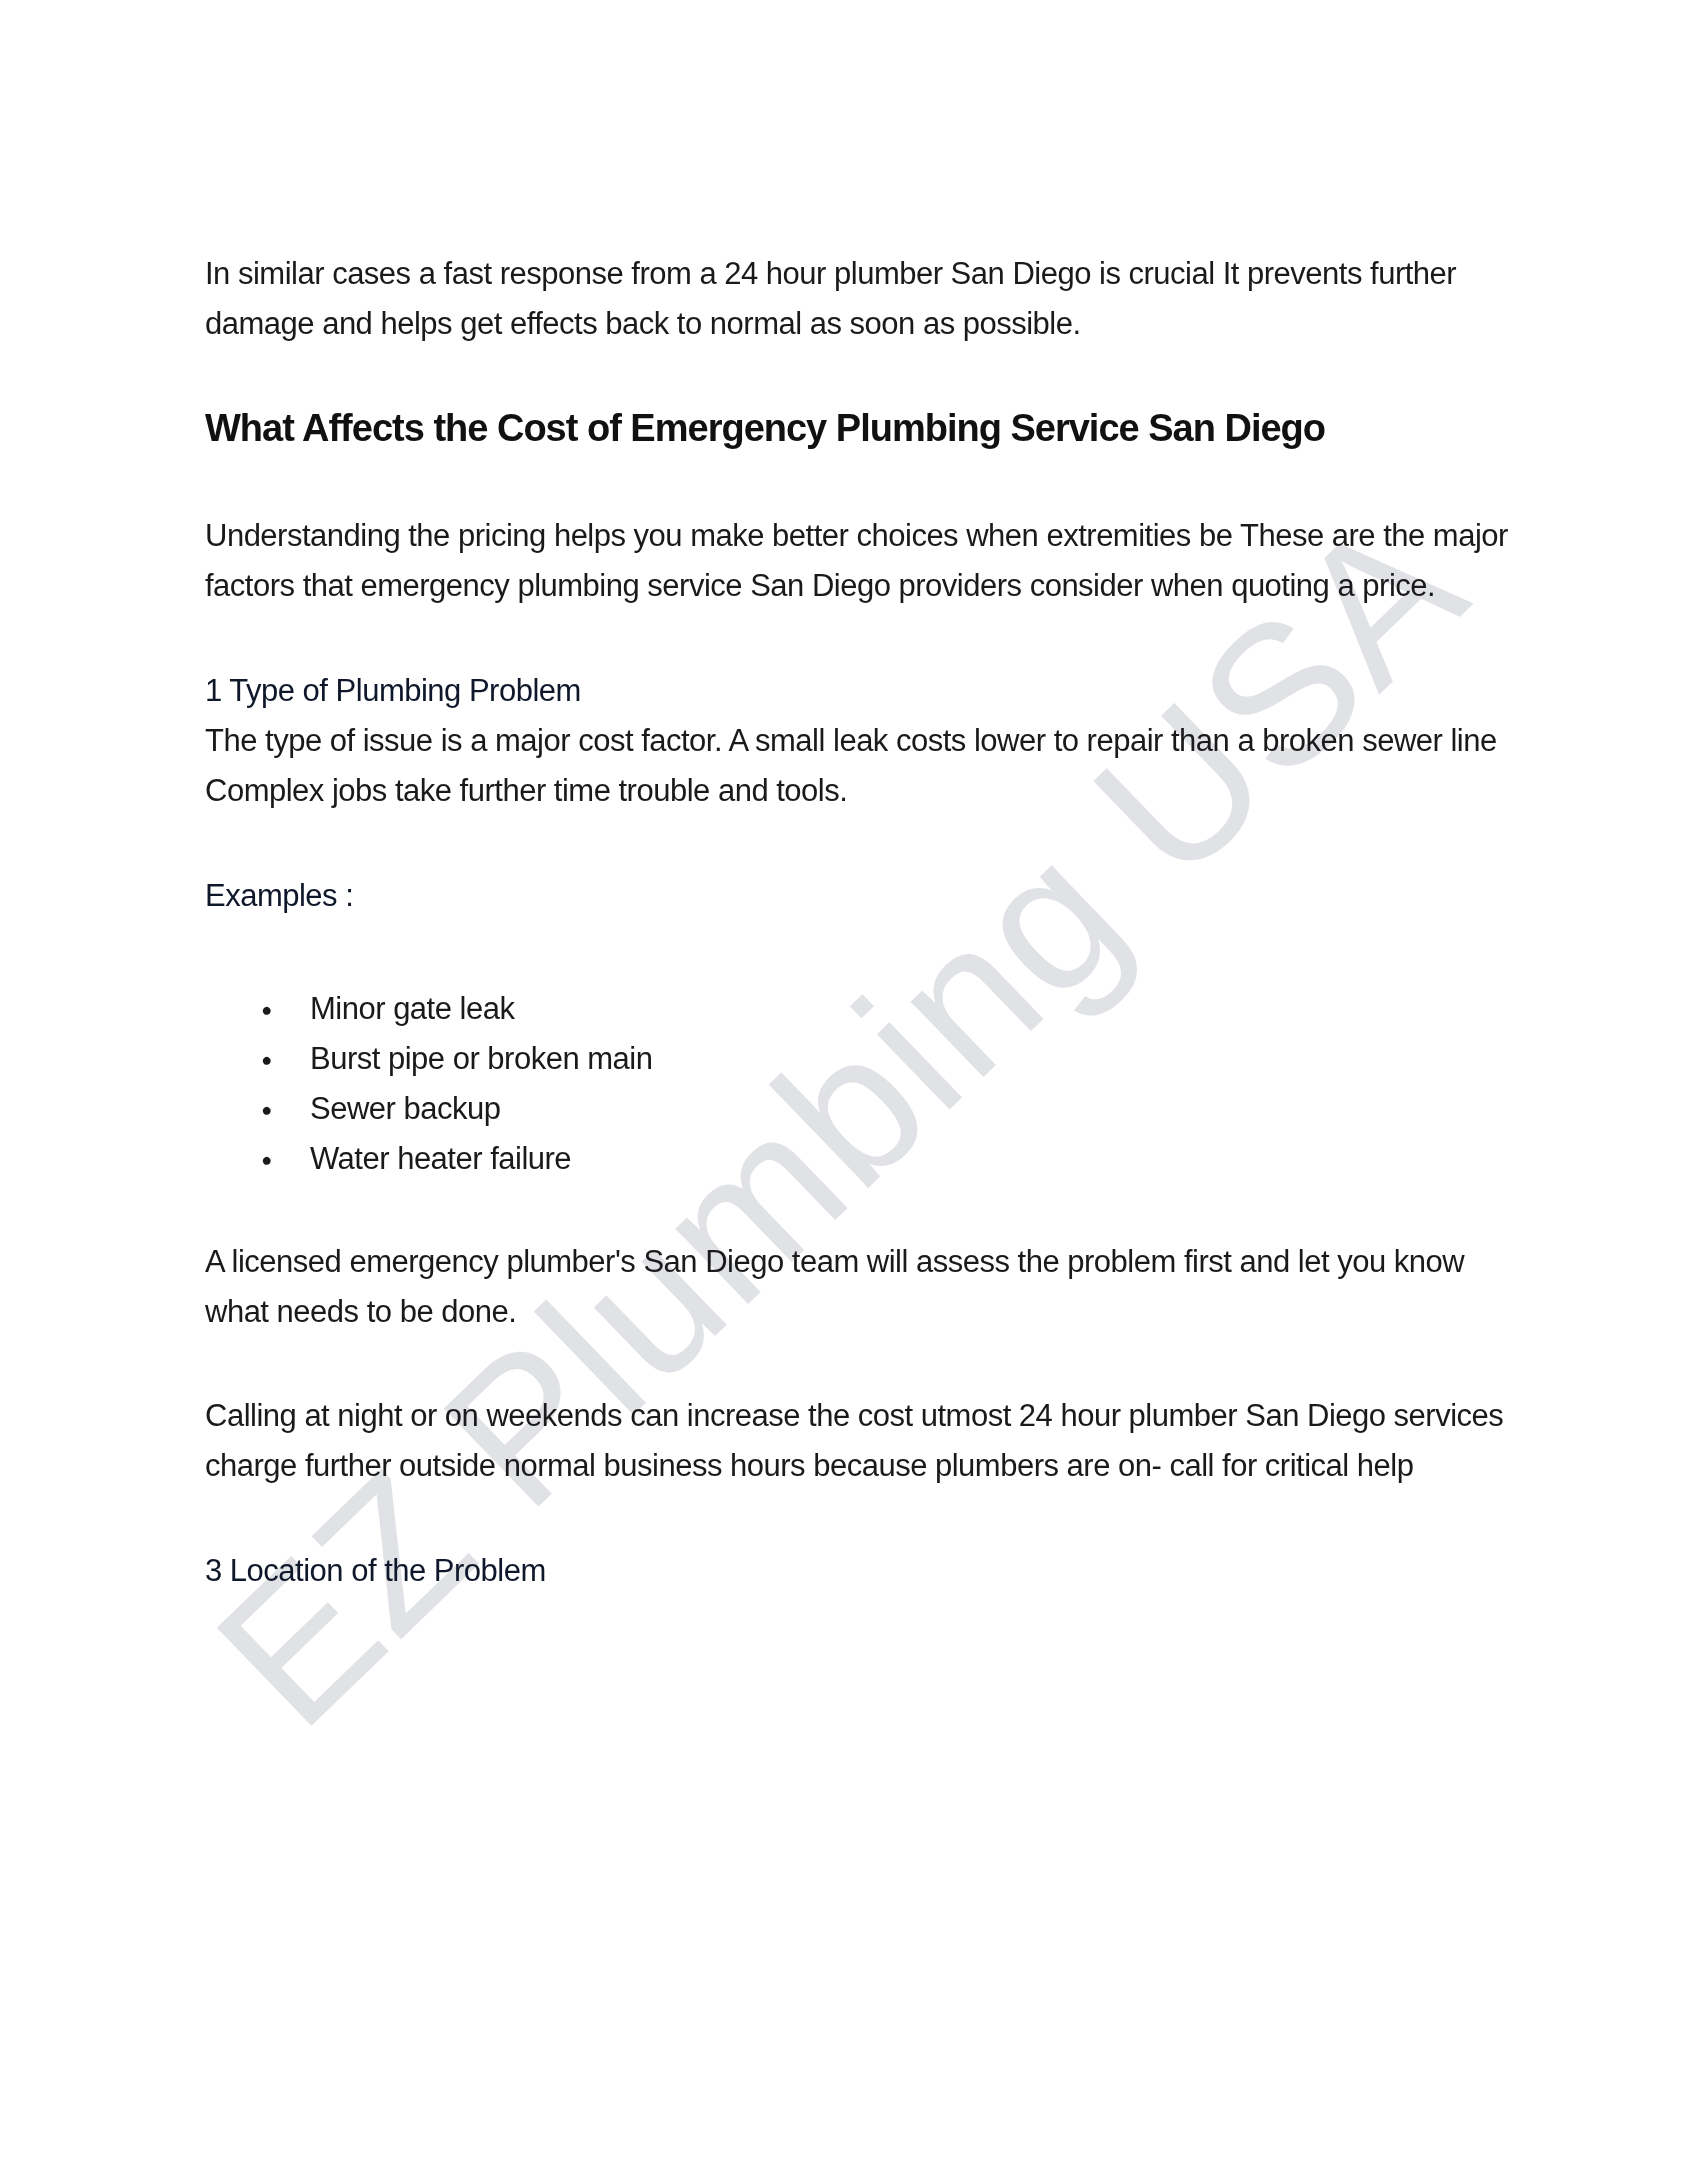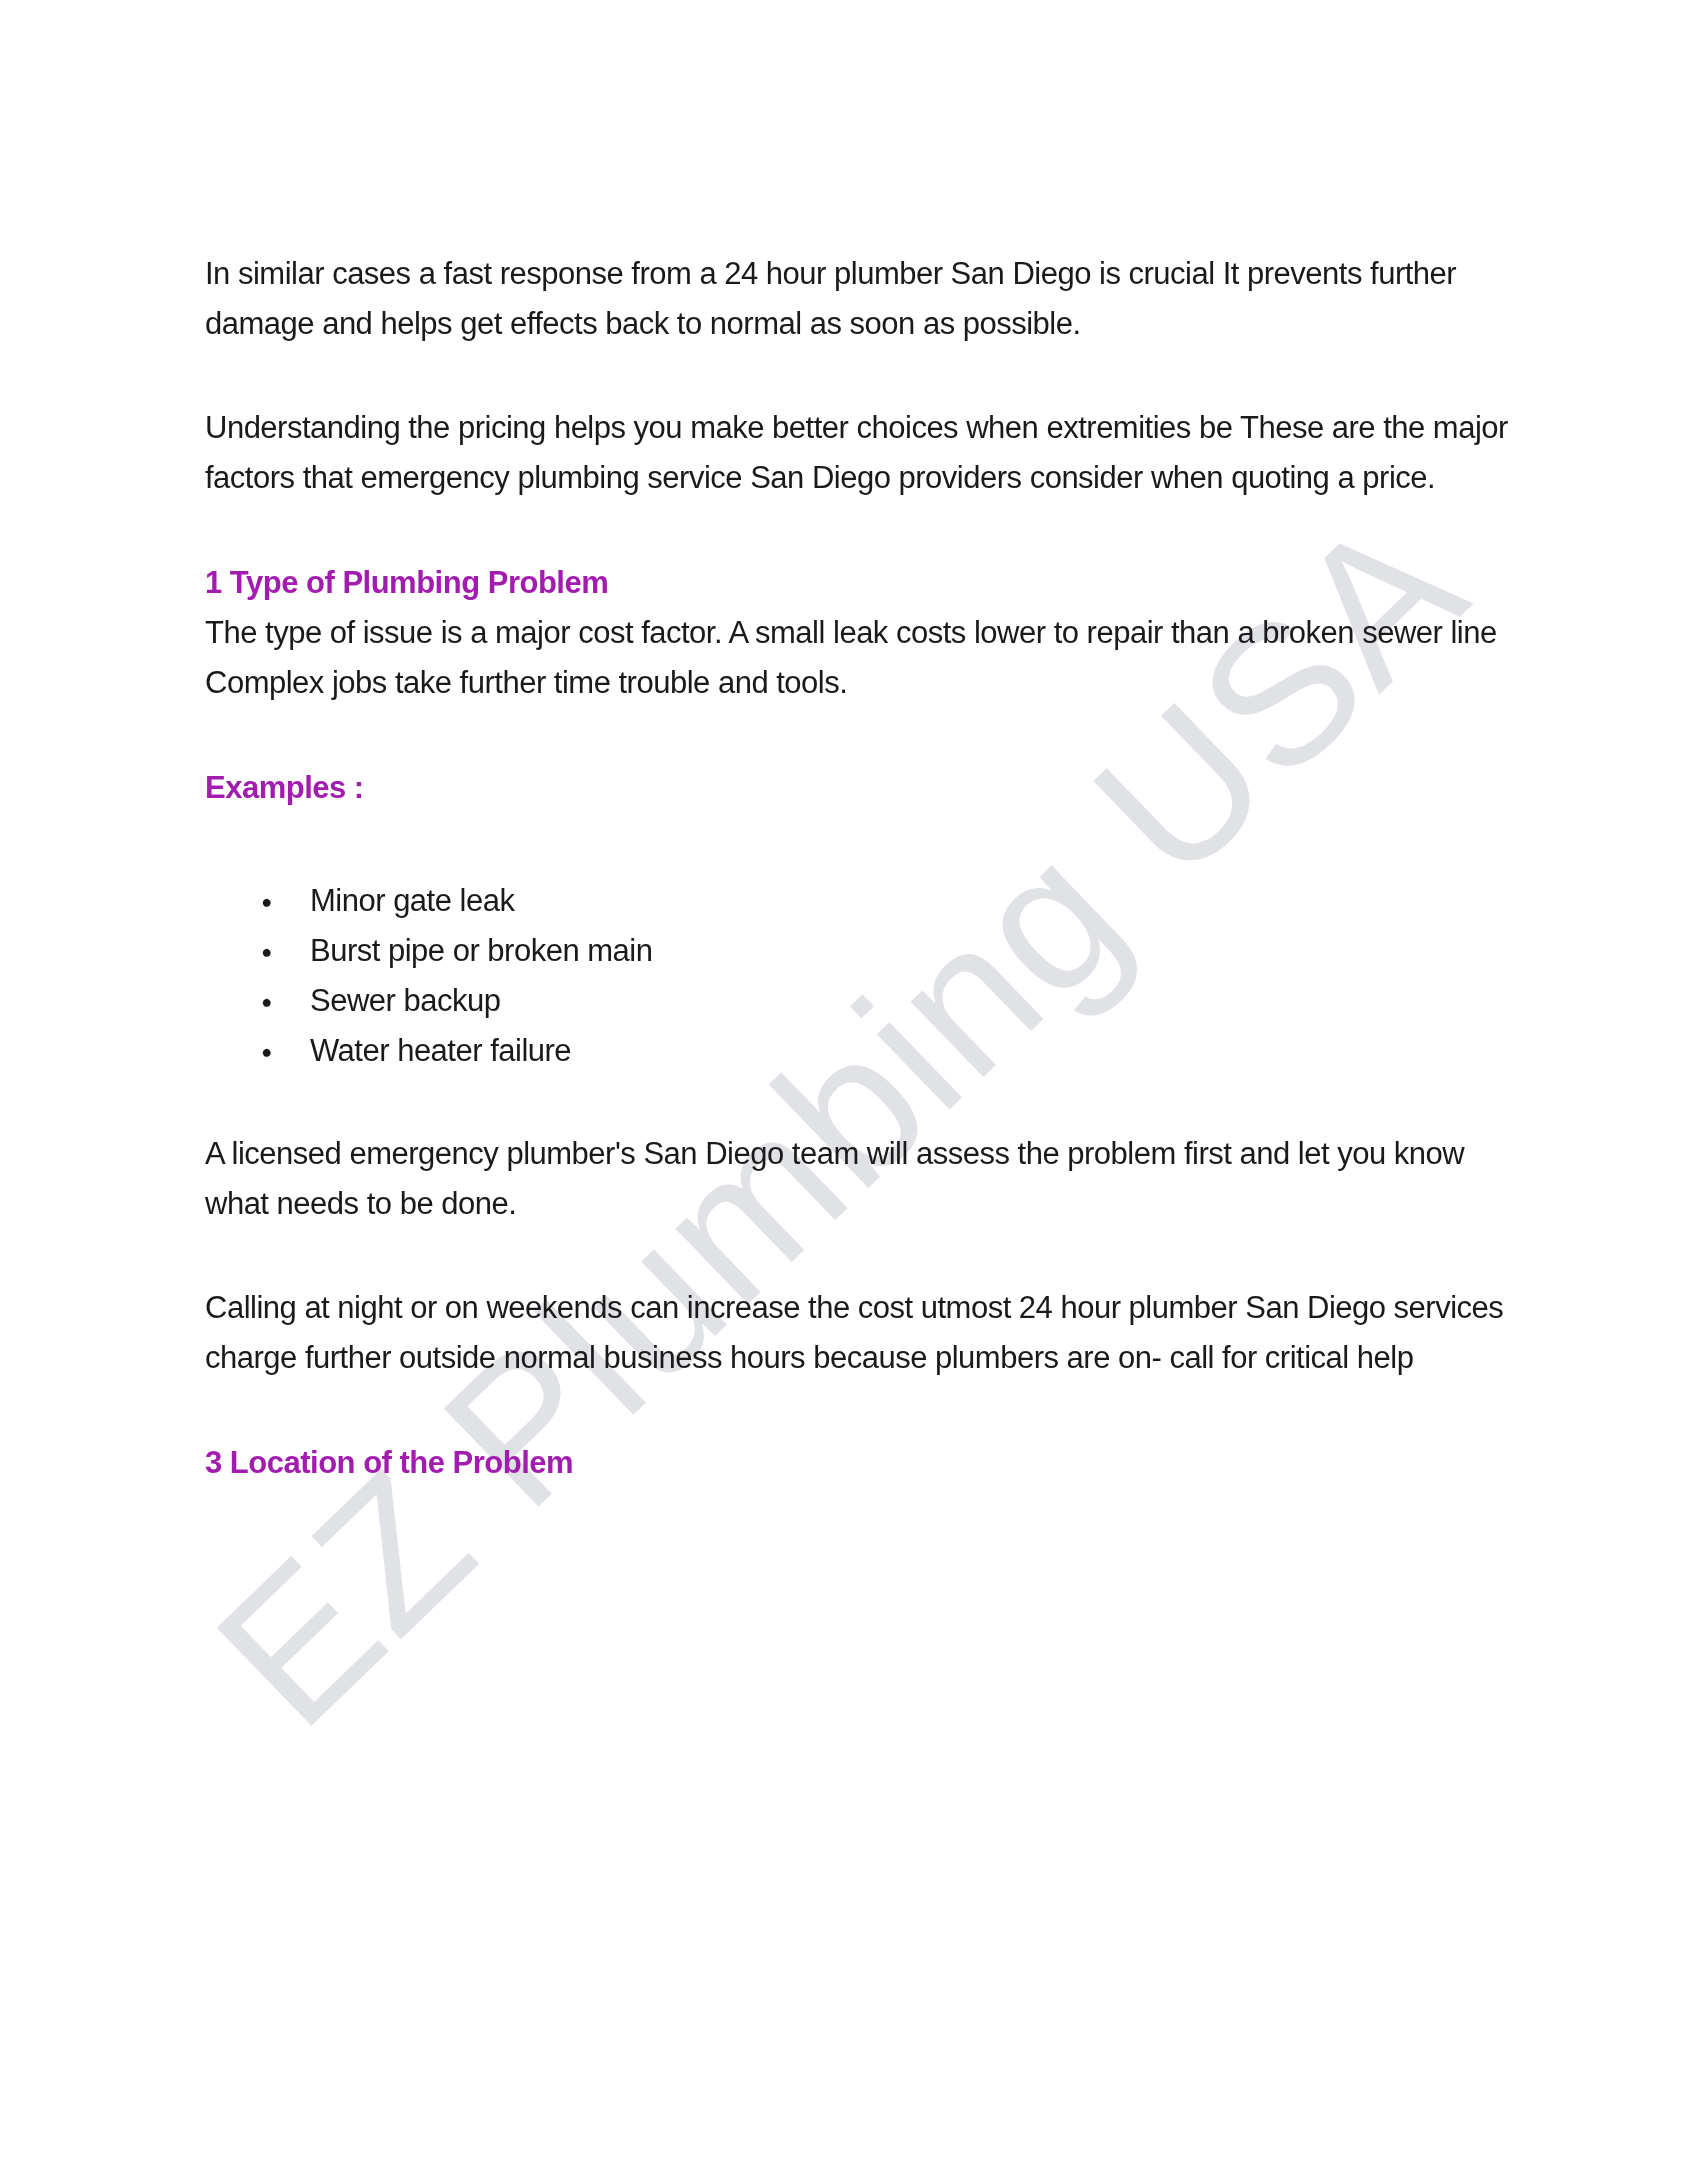--- a/index.html
+++ b/index.html
@@ -50,24 +50,24 @@
     font-size: 38px;
     line-height: 51px;
     font-weight: bold;
     letter-spacing: -1px;
     margin: 0 0 57px 0;
     color: #111111;
   }
   h2.sub-heading {
     font-size: 31px;
     line-height: 51px;
-    font-weight: bold;
+    font-weight: normal;
     letter-spacing: -0.5px;
     margin: 0;
-    color: #a21caf;
+    color: #0f172a;
   }
   h2.sub-heading.spaced {
     margin-bottom: 63px;
   }
   ul.example-list {
     list-style: none;
     margin: 0 0 53px 0;
     padding: 0;
   }
   ul.example-list li {
@@ -89,20 +89,21 @@
 <body>
 
 <div class="page">
 
   <div class="watermark">EZ Plumbing USA</div>
 
   <div class="content">
 
     <p>In similar cases a fast response from a 24 hour plumber San Diego is crucial It prevents further damage and helps get effects back to normal as soon as possible.</p>
 
+    <h1 class="doc-heading">What Affects the Cost of Emergency Plumbing Service San Diego</h1>
 
     <p>Understanding the pricing helps you make better choices when extremities be These are the major factors that emergency plumbing service San Diego providers consider when quoting a price.</p>
 
     <h2 class="sub-heading">1 Type of Plumbing Problem</h2>
 
     <p class="tight">The type of issue is a major cost factor. A small leak costs lower to repair than a broken sewer line Complex jobs take further time trouble and tools.</p>
 
     <h2 class="sub-heading spaced">Examples :</h2>
 
     <ul class="example-list">

